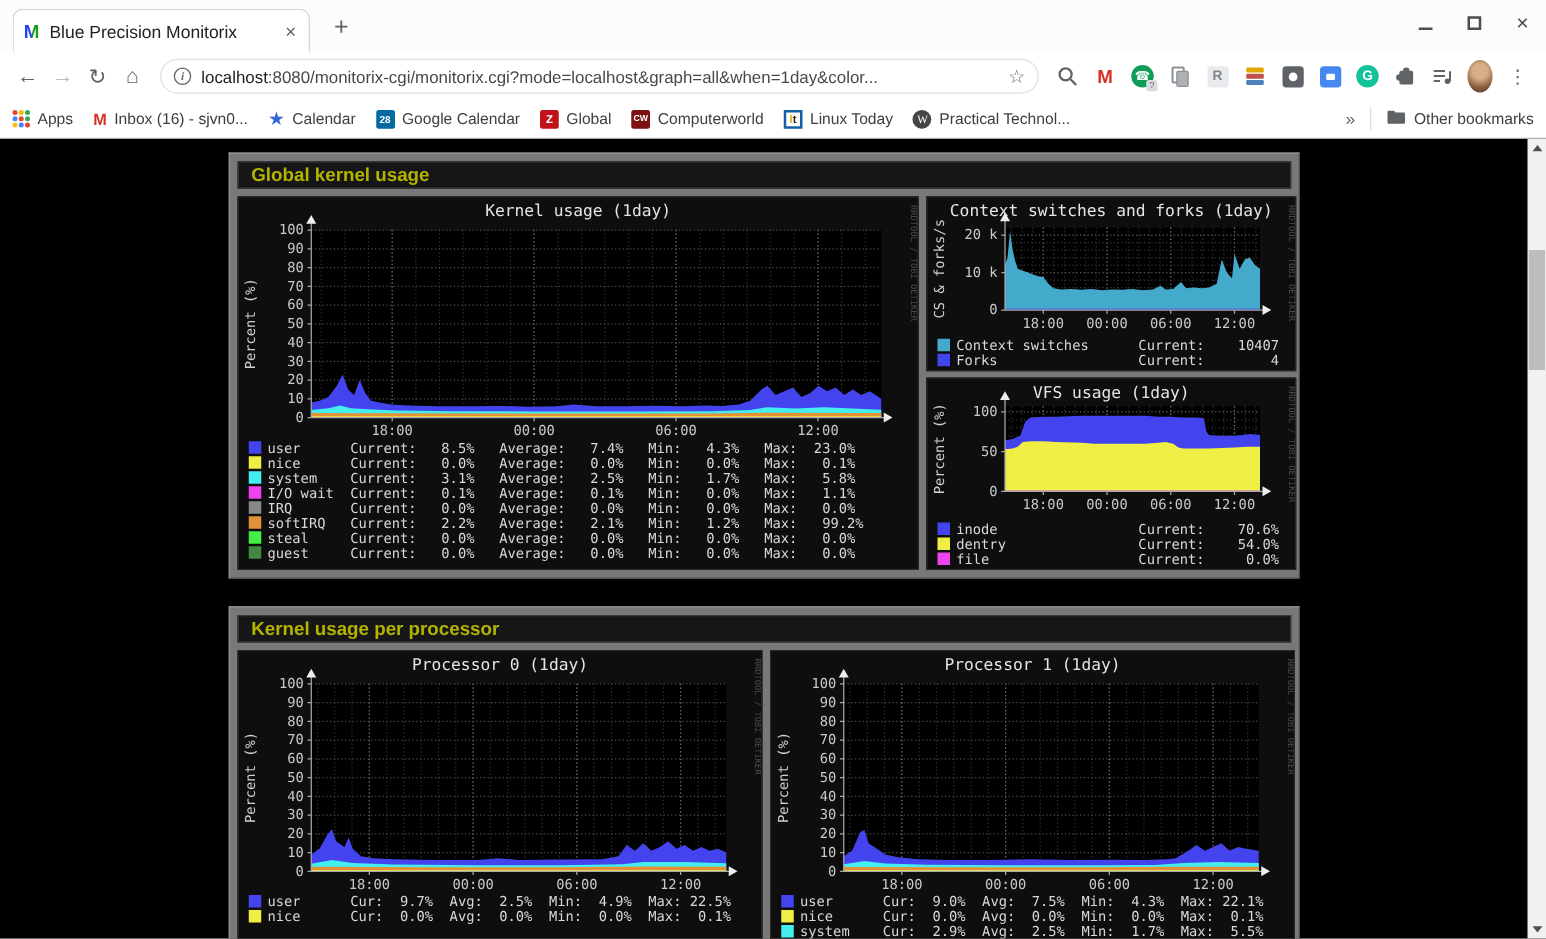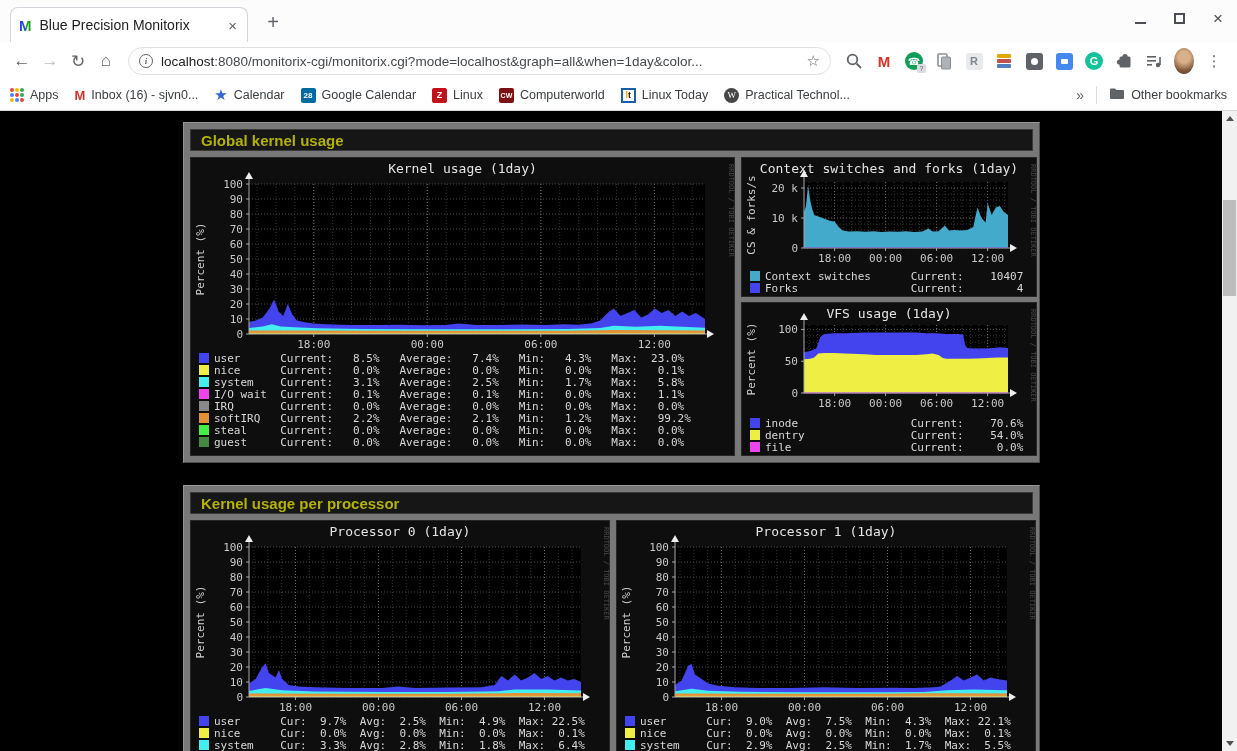--- a/index.html
+++ b/index.html
@@ -210,21 +210,21 @@
     <span class="bm">
       <span class="bi bm-star">★</span>
       <span>Calendar</span>
     </span>
     <span class="bm">
       <span class="bi cal">28</span>
       <span>Google Calendar</span>
     </span>
     <span class="bm">
       <span class="bi zd">Z</span>
-      <span>Linux</span>
+      <span>Global</span>
     </span>
     <span class="bm">
       <span class="bi cwb">CW</span>
       <span>Computerworld</span>
     </span>
     <span class="bm">
       <span class="bi lt">
           <b>l</b>
           <span>t</span>
         </span>
@@ -627,24 +627,20 @@
             </svg>
             <div class="legend">
               <div class="lg-row">
                 <span class="sw" style="background: rgb(68, 68, 238);"></span>
                 <span class="lg-text">user      Cur:  9.7%  Avg:  2.5%  Min:  4.9%  Max: 22.5%</span>
               </div>
               <div class="lg-row">
                 <span class="sw" style="background: rgb(238, 238, 68);"></span>
                 <span class="lg-text">nice      Cur:  0.0%  Avg:  0.0%  Min:  0.0%  Max:  0.1%</span>
               </div>
-              <div class="lg-row">
-                <span class="sw" style="background: rgb(68, 238, 238);"></span>
-                <span class="lg-text">system    Cur:  3.3%  Avg:  2.8%  Min:  1.8%  Max:  6.4%</span>
-              </div>
             </div>
           </div>
         <div class="graph-panel" id="chart-p1">
             <svg width="418" height="192">
               <rect x="58" y="26" width="332" height="150" fill="#000000"></rect>
               <line x1="62.98000000000001" y1="26" x2="62.98000000000001" y2="176" stroke="#343434" stroke-dasharray="1,2"></line>
               <line x1="76.81333333333335" y1="26" x2="76.81333333333335" y2="176" stroke="#343434" stroke-dasharray="1,2"></line>
               <line x1="90.64666666666668" y1="26" x2="90.64666666666668" y2="176" stroke="#343434" stroke-dasharray="1,2"></line>
               <line x1="104.48" y1="26" x2="104.48" y2="176" stroke="#343434" stroke-dasharray="1,2"></line>
               <line x1="118.31333333333333" y1="26" x2="118.31333333333333" y2="176" stroke="#343434" stroke-dasharray="1,2"></line>

